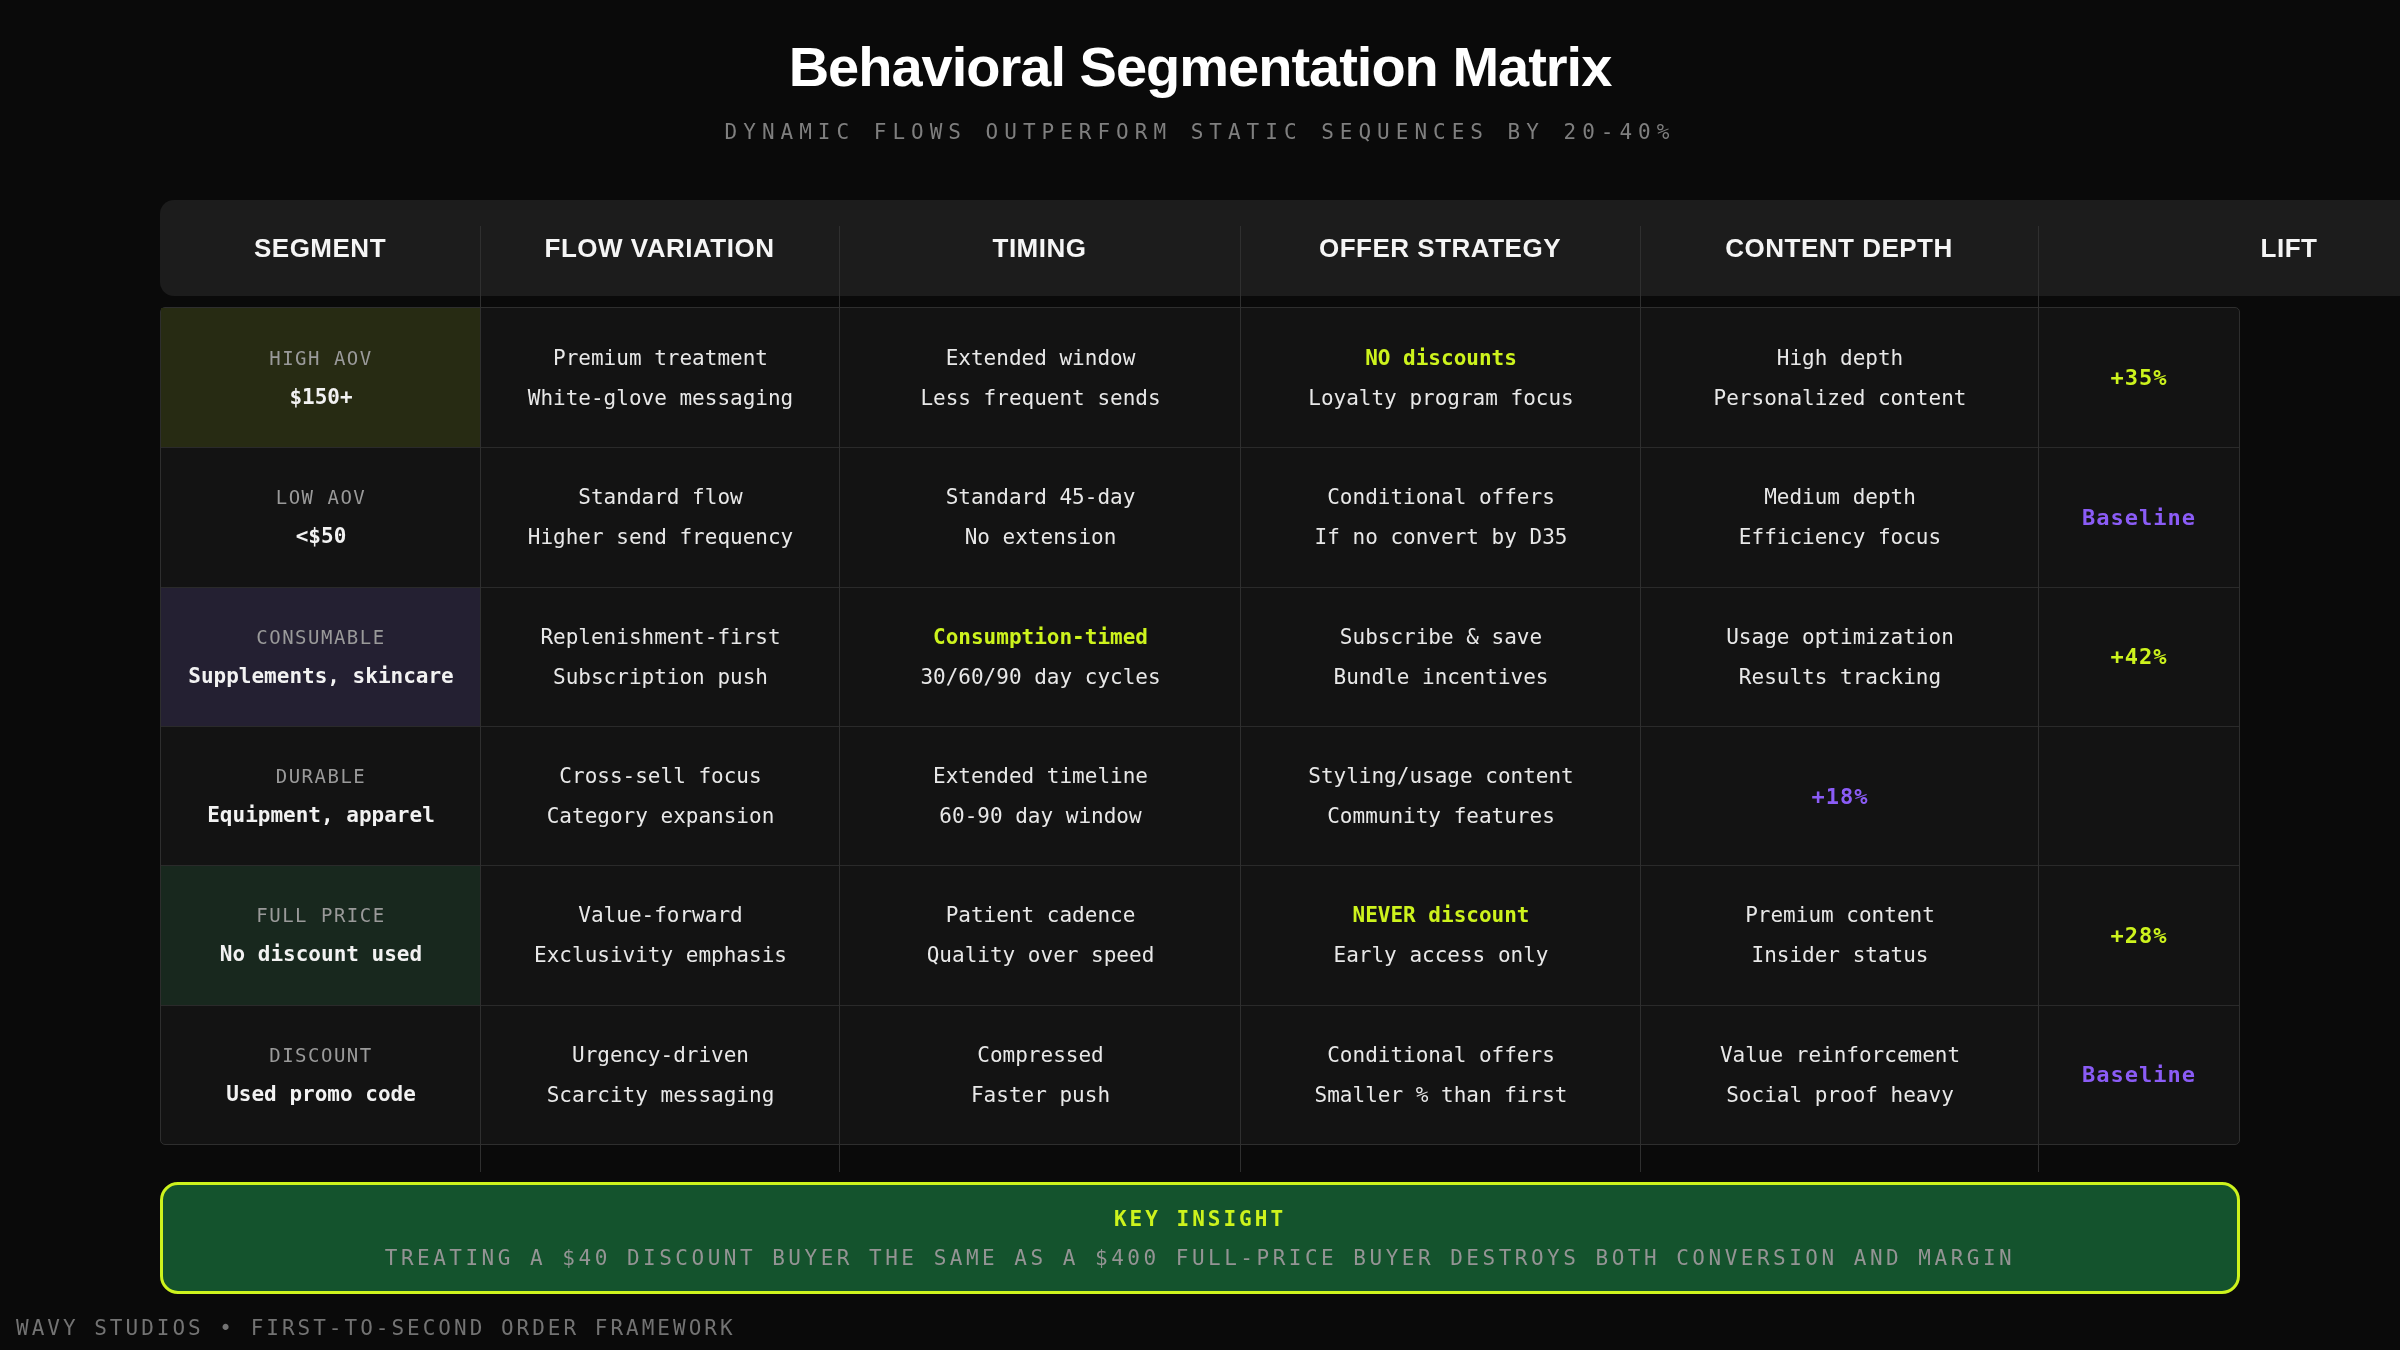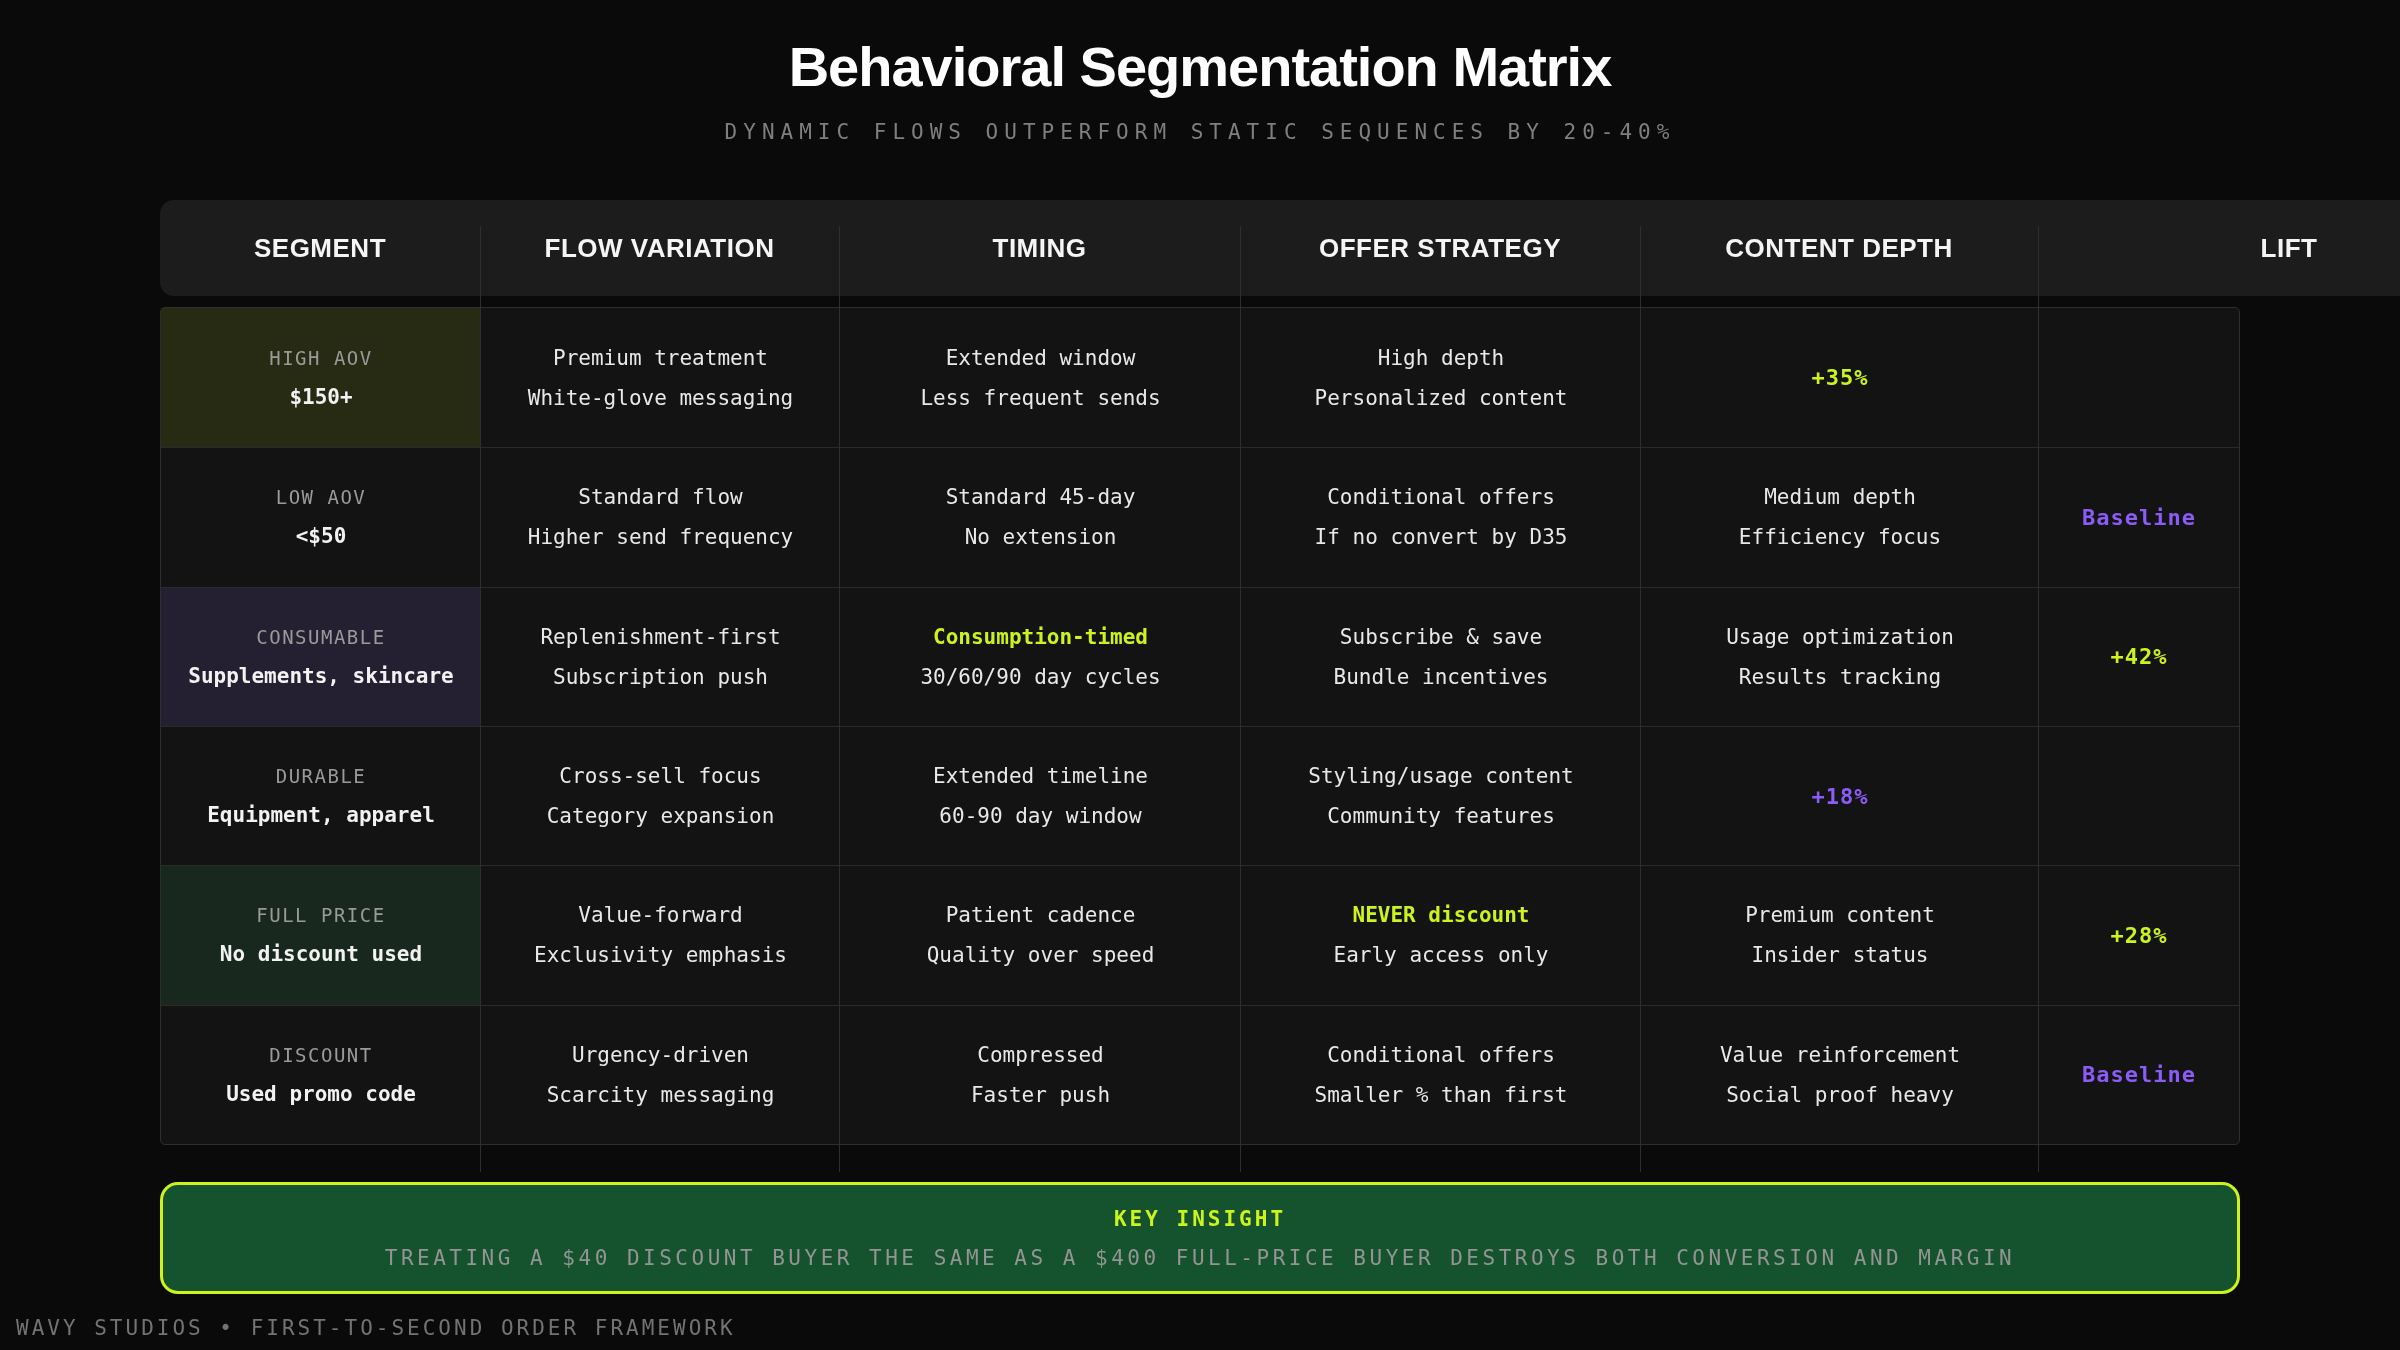--- a/index.html
+++ b/index.html
@@ -79,20 +79,24 @@
         </div>
         <div class="cell data-cell">
           <div class="cell-line">Premium treatment</div>
           <div class="cell-line">White-glove messaging</div>
         </div>
         <div class="cell data-cell">
           <div class="cell-line">Extended window</div>
           <div class="cell-line">Less frequent sends</div>
         </div>
         <div class="cell data-cell">
+          <div class="cell-line accent">NO discounts</div>
+          <div class="cell-line">Loyalty program focus</div>
+        </div>
+        <div class="cell data-cell">
           <div class="cell-line">High depth</div>
           <div class="cell-line">Personalized content</div>
         </div>
         <div class="cell lift-cell">
           <div class="lift-value accent">+35%</div>
         </div>
       </div>
       <div class="t-row">
         <div class="cell seg-cell theme-none">
           <div class="seg-label">LOW AOV</div>

